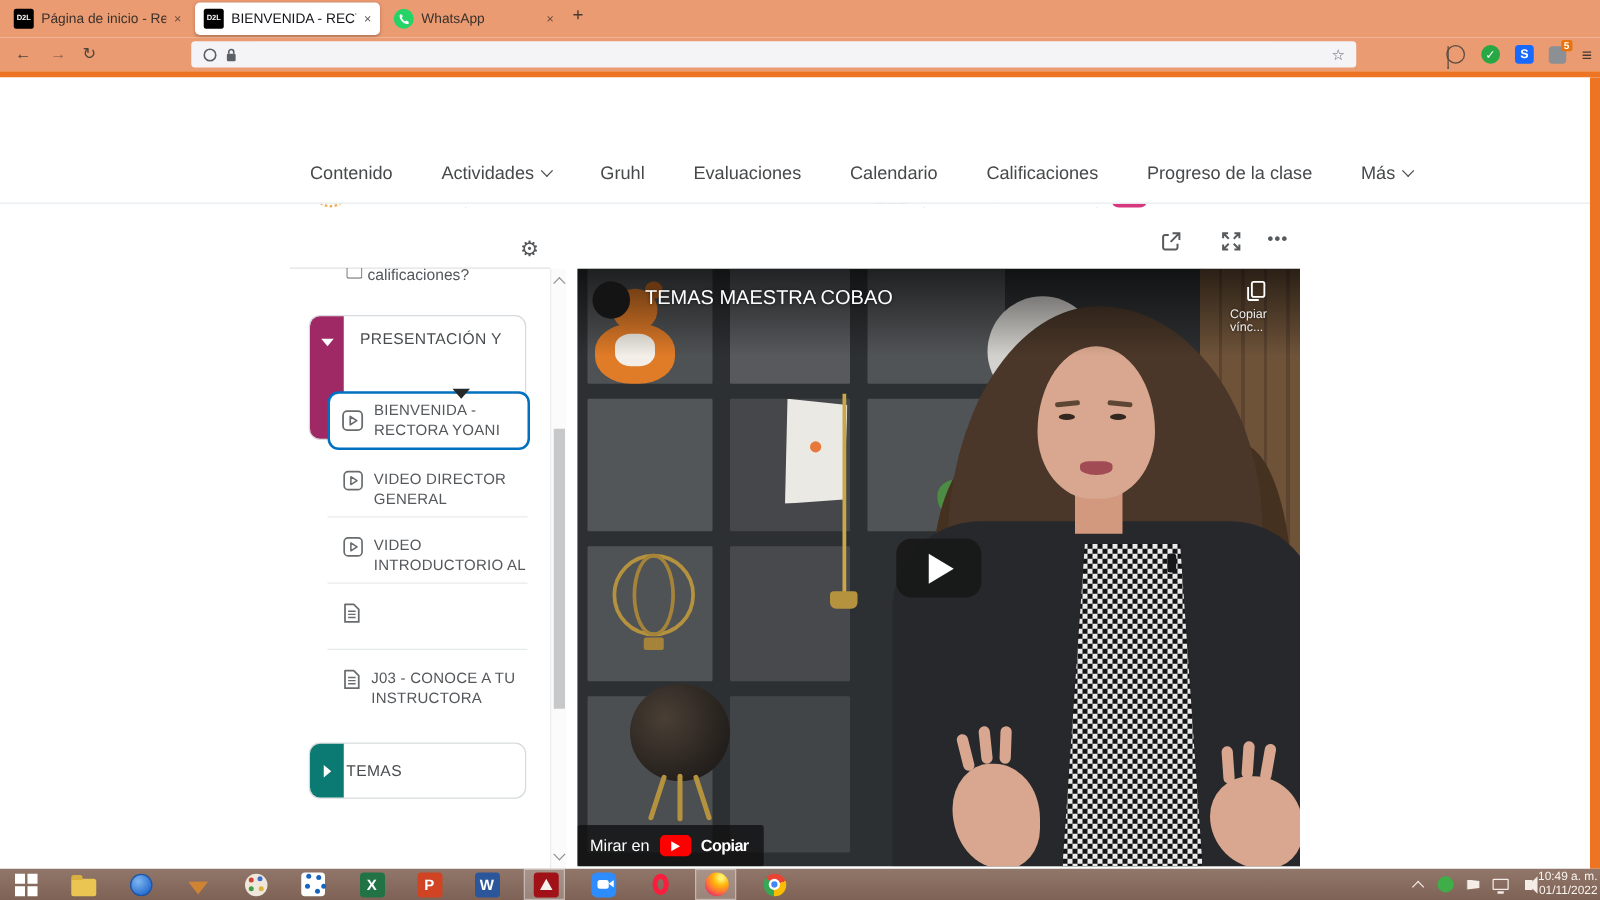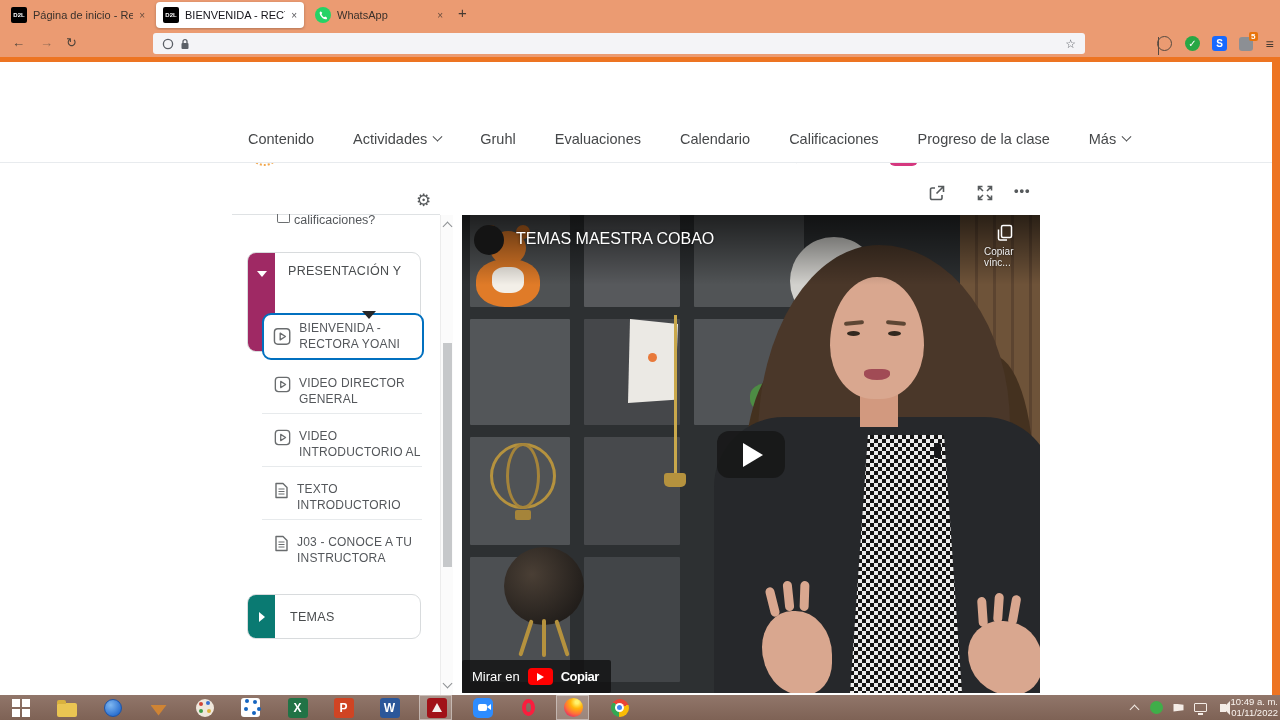--- a/index.html
+++ b/index.html
@@ -98,21 +98,21 @@
               border:2px solid #0170bf; border-radius:9px; display:flex; align-items:center; gap:8px;
               padding:0 6px 0 9px; z-index:5; }
   .sb-label { font-size:12px; line-height:15.5px; color:#54575b; letter-spacing:.2px; width:122px;
               max-height:31px; overflow:hidden; }
   .sb-row { position:absolute; left:274px; width:150px; display:flex; gap:8px; align-items:flex-start; }
   .row-2 { top:376px; } .row-3 { top:429px; } .row-4 { top:482px; } .row-5 { top:535px; }
   .sb-sep { position:absolute; left:262px; width:160px; height:1px; background:#e7eaec; }
   .sep-1 { top:413px; } .sep-2 { top:466px; } .sep-3 { top:519px; }
   .sec-card { left:247px; width:174px; height:45px; }
   .sec-temas { top:594px; } .sec-foro { top:657px; }
-  .sec-label { position:absolute; left:42px; top:15px; font-size:12.5px; color:#494c4e; letter-spacing:.3px; }
+  .sec-label { position:absolute; left:29px; top:15px; font-size:12.5px; color:#494c4e; letter-spacing:.3px; }
 
   .sb-scroll { position:absolute; left:440px; top:215px; width:13px; height:480px; background:#fbfbfb; border-left:1px solid #ececec; }
   .sb-thumb { position:absolute; left:2px; top:128px; width:9px; height:224px; background:#c6c8ca; }
   .sb-arrow { position:absolute; left:3px; width:7px; height:7px; border-right:1.4px solid #8d9093; border-bottom:1.4px solid #8d9093; }
   .sb-arrow.up { top:8px; transform:rotate(-135deg); }
   .sb-arrow.down { bottom:8px; transform:rotate(45deg); }
 
   
   .ct-ic { position:absolute; top:184px; width:18px; height:18px; color:#565a5c; }
   .ic-popout { left:928px; } .ic-expand { left:976px; }
@@ -420,21 +420,20 @@
       </svg>
     <span class="sb-label">VIDEO INTRODUCTORIO AL C</span>
   </div>
   <div class="sb-sep sep-2"></div>
 
   <div class="sb-row row-4">
     <svg width="15" height="17" viewBox="0 0 15 17">
         <path d="M2 1.5 h7 l4 4 v10 H2 Z" fill="none" stroke="#696c6e" stroke-width="1.4" stroke-linejoin="round"></path>
         <path d="M4.5 7 h6 M4.5 9.5 h6 M4.5 12 h6" stroke="#696c6e" stroke-width="1.1"></path>
       </svg>
-    <span class="sb-label">TEXTO INTRODUCTORIO</span>
   </div>
   <div class="sb-sep sep-3"></div>
 
   <div class="sb-row row-5">
     <svg width="15" height="17" viewBox="0 0 15 17">
         <path d="M2 1.5 h7 l4 4 v10 H2 Z" fill="none" stroke="#696c6e" stroke-width="1.4" stroke-linejoin="round"></path>
         <path d="M4.5 7 h6 M4.5 9.5 h6 M4.5 12 h6" stroke="#696c6e" stroke-width="1.1"></path>
       </svg>
     <span class="sb-label">J03 - CONOCE A TU INSTRUCTORA</span>
   </div>

